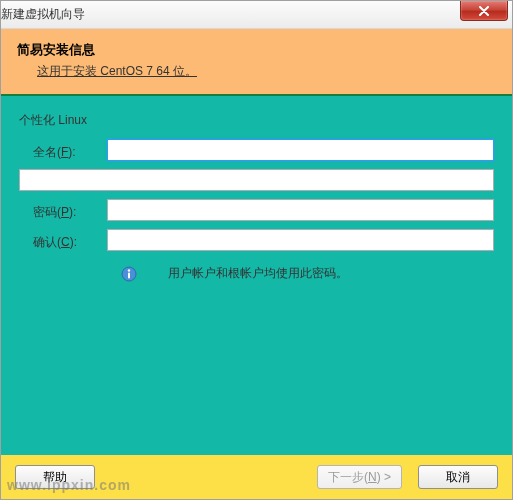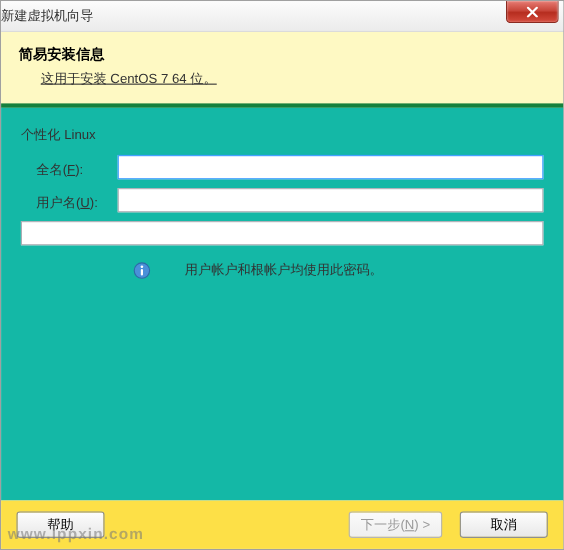--- a/index.html
+++ b/index.html
@@ -44,23 +44,23 @@
     border: 1px solid #8a2a20;
     border-top: none;
     border-radius: 0 0 4px 4px;
     display: flex;
     align-items: center;
     justify-content: center;
     box-shadow: inset 0 0 2px rgba(255,255,255,0.5);
   }
   .close-btn svg { display:block; }
   .header-panel {
-    background: #fef9c3;
+    background: #fdba74;
     padding: 12px 16px 14px 16px;
-    border-bottom: 4px solid #15803d;
+    border-bottom: 2px solid #15803d;
   }
   .header-title {
     font-weight: bold;
     font-size: 13px;
     color: #000;
     margin-bottom: 4px;
   }
   .header-sub {
     color: #333;
     margin-left: 20px;
@@ -183,28 +183,34 @@
     <div class="group-label">个性化 Linux</div>
 
     <div class="form-row">
       <div class="form-label">
         <span>全名(</span><span class="underline">F</span><span>):</span>
       </div>
       <input class="form-input focused" type="text" value="" style="">
     </div>
 
     <div class="form-row">
+      <input class="form-input" type="text" value="" style="">
+    </div>
+
+    <div class="form-row">
       <div class="form-label">
-        <span>用户名(</span><span class="underline">U</span><span>):</span>
+        <span>密码(</span><span class="underline">P</span><span>):</span>
       </div>
-      <input class="form-input" type="text" value="" style="">
-    </div>
-
-
-    <div class="form-row">
+      <input class="form-input" type="password" value="" style="">
+    </div>
+
+    <div class="form-row">
+      <div class="form-label">
+        <span>确认(</span><span class="underline">C</span><span>):</span>
+      </div>
       <input class="form-input" type="password" value="" style="">
     </div>
 
     <div class="info-row">
       <svg class="info-icon" viewBox="0 0 16 16">
         <circle cx="8" cy="8" r="7" fill="#4a90d9" stroke="#2f6aa8" stroke-width="1"></circle>
         <circle cx="8" cy="4.5" r="1.2" fill="#ffffff"></circle>
         <rect x="7" y="6.5" width="2" height="6" rx="1" fill="#ffffff"></rect>
       </svg>
       <span class="info-text">用户帐户和根帐户均使用此密码。</span>

